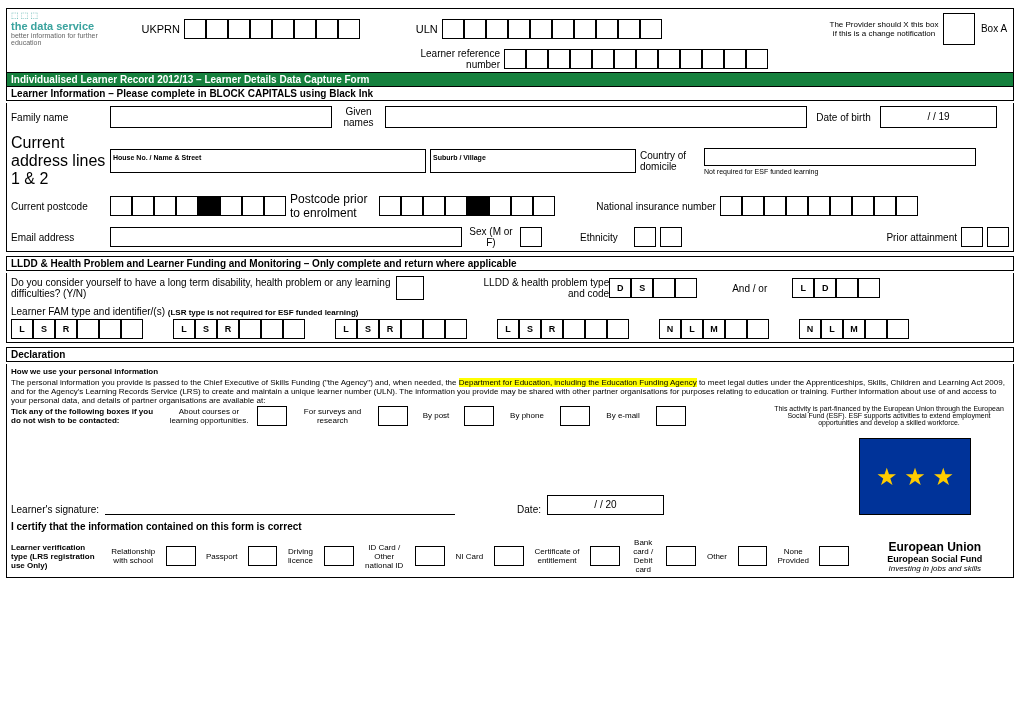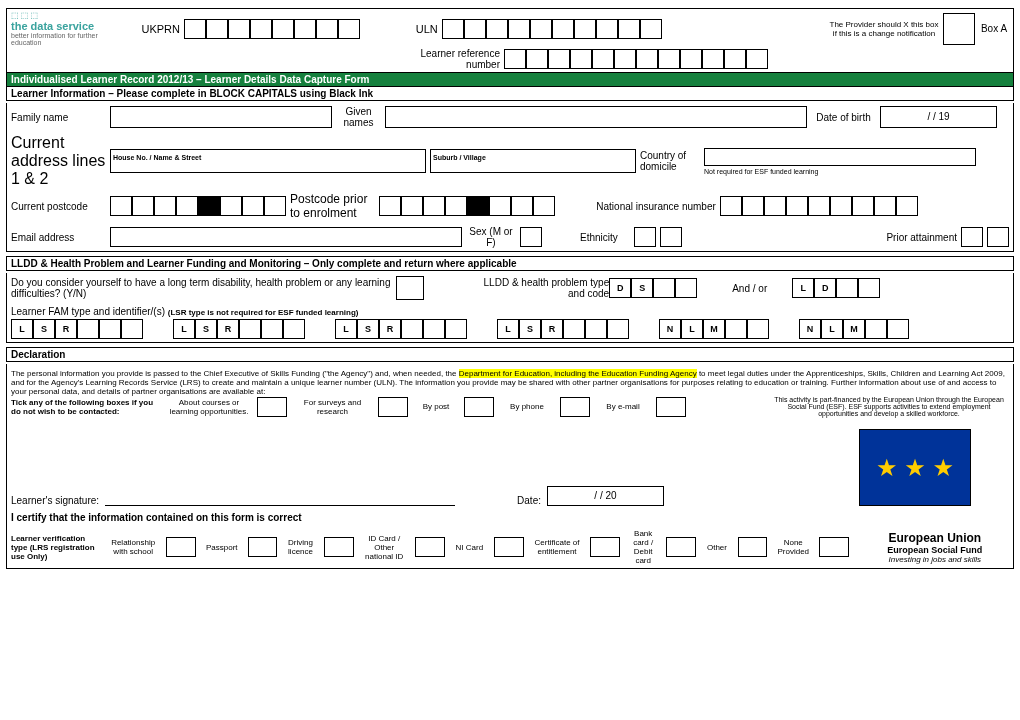--- a/index.html
+++ b/index.html
@@ -230,20 +230,21 @@
         <div class="cell bold" style="text-align:center;line-height:18px"><span>L</span></div>
         <div class="cell bold" style="text-align:center;line-height:18px"><span>M</span></div>
         <div class="cell"></div>
         <div class="cell"></div>
       </div>
   </div>
 </div>
 
 <div class="hdr2" style="margin-top:4px;border:1px solid #000">Declaration</div>
 <div class="section" style="border-top:none">
+  <div class="bold small">How we use your personal information</div>
   <div class="small" style="margin-top:2px"><span>The personal information you provide is passed to the Chief Executive of Skills Funding ("the Agency") and, when needed, the </span><span class="hl">Department for Education, including the Education Funding Agency</span><span> to meet legal duties under the Apprenticeships, Skills, Children and Learning Act 2009, and for the Agency's Learning Records Service (LRS) to create and maintain a unique learner number (ULN). The information you provide may be shared with other partner organisations for purposes relating to education or training.  Further information about use of and access to your personal data, and details of partner organisations are available at:</span></div>
 
   <div class="row" style="gap:8px;align-items:center">
     <div style="width:150px" class="bold small">Tick any of the following boxes if you do not wish to be contacted:</div>
     <div class="small" style="width:80px;text-align:center">About courses or learning opportunities.</div>
     <div class="chk"></div>
     <div class="small" style="width:75px;text-align:center">For surveys and research</div>
     <div class="chk"></div>
     <div class="small" style="width:40px;text-align:center">By post</div>
     <div class="chk"></div>

